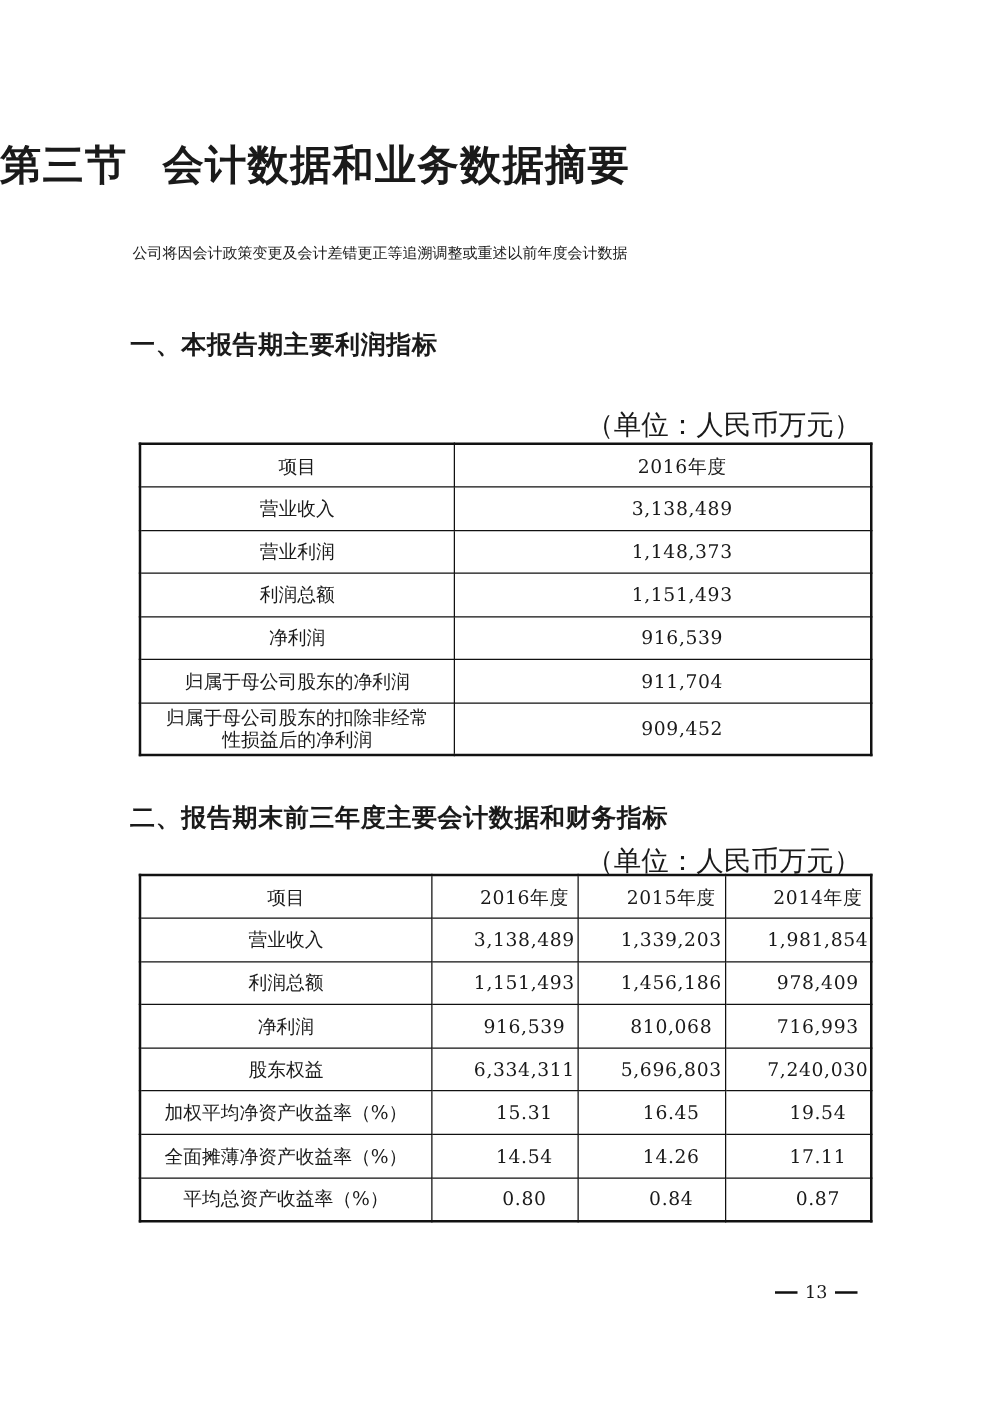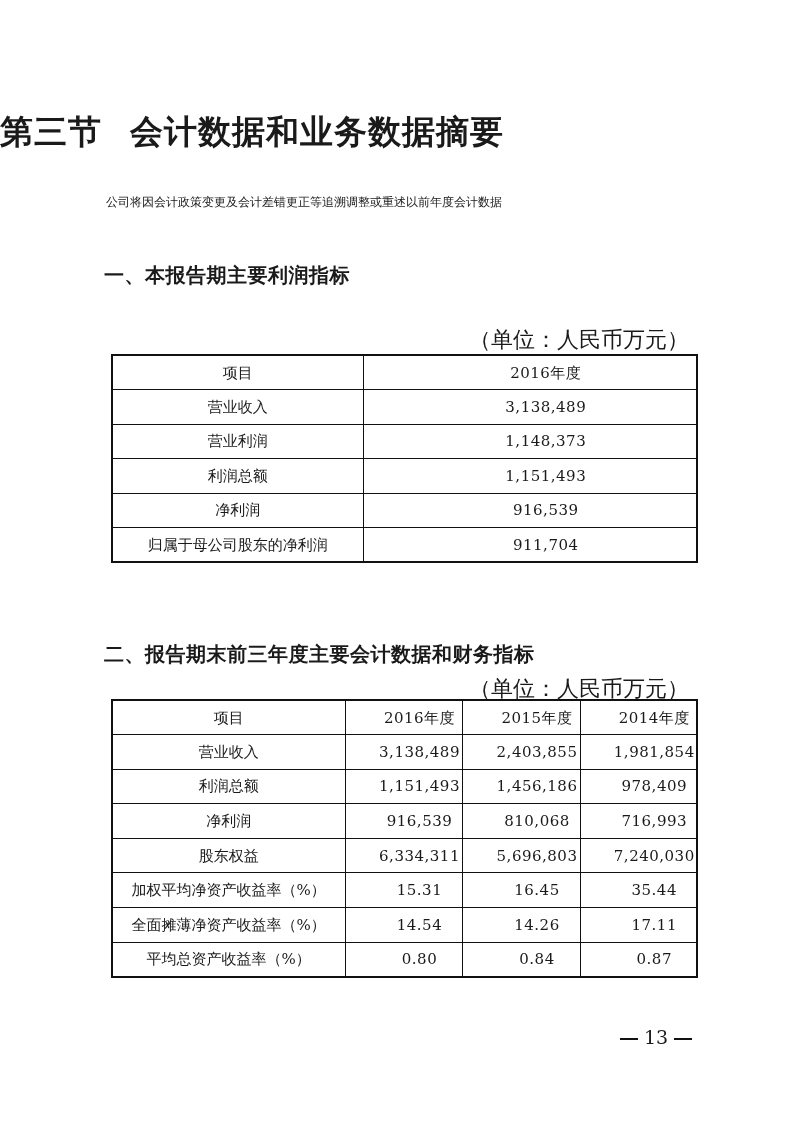--- a/index.html
+++ b/index.html
@@ -15,21 +15,21 @@
   table { position: absolute; left: 111px; width: 587px; border-collapse: collapse;
           border: 2px solid #111; table-layout: fixed; }
   td { border: 1px solid #111; text-align: center; vertical-align: middle;
        font-size: 15px; padding: 0; line-height: 18px; }
   td.num { font-family: "DejaVu Serif", "Liberation Serif", serif; letter-spacing: 0.5px; padding-left: 32px; }
   .t1 { top: 354px; }
   .t1 tr { height: 34.5px; }
   .t1 tr.tall { height: 42px; }
   .t2 { top: 699px; }
   .t2 tr { height: 34.6px; }
-  .pageno { position: absolute; left: 614px; top: 1026px; font-size: 19px; }
+  .pageno { position: absolute; left: 614px; top: 1026px; font-size: 14px; }
   .pageno .dash { display: inline-block; width: 18px; height: 2px; background: #111;
                   vertical-align: middle; margin: 0 6px; }
 </style>
 </head>
 <body>
 
 <div class="title">
   <span>第三节</span><span class="gap"></span><span>会计数据和业务数据摘要</span>
 </div>
 
@@ -61,20 +61,27 @@
     <td class="num">1,151,493</td>
   </tr>
   <tr>
     <td>净利润</td>
     <td class="num">916,539</td>
   </tr>
   <tr>
     <td>归属于母公司股东的净利润</td>
     <td class="num">911,704</td>
   </tr>
+  <tr class="tall">
+    <td>
+      <div>归属于母公司股东的扣除非经常</div>
+      <div>性损益后的净利润</div>
+    </td>
+    <td class="num">909,452</td>
+  </tr>
 </tbody>
   </table>
 
 <div class="h2" style="top:641px;">二、报告期末前三年度主要会计数据和财务指标</div>
 <div class="unit" style="top:674px;">（单位：人民币万元）</div>
 
 <table class="t2">
   <colgroup>
       <col style="width:233px">
       <col style="width:117px">
@@ -84,21 +91,21 @@
   <tbody>
       <tr>
     <td>项目</td>
     <td class="num">2016年度</td>
     <td class="num">2015年度</td>
     <td class="num">2014年度</td>
   </tr>
   <tr>
     <td>营业收入</td>
     <td class="num">3,138,489</td>
-    <td class="num">2,403,855</td>
+    <td class="num">1,339,203</td>
     <td class="num">1,981,854</td>
   </tr>
   <tr>
     <td>利润总额</td>
     <td class="num">1,151,493</td>
     <td class="num">1,456,186</td>
     <td class="num">978,409</td>
   </tr>
   <tr>
     <td>净利润</td>
@@ -109,21 +116,21 @@
   <tr>
     <td>股东权益</td>
     <td class="num">6,334,311</td>
     <td class="num">5,696,803</td>
     <td class="num">7,240,030</td>
   </tr>
   <tr>
     <td>加权平均净资产收益率（%）</td>
     <td class="num">15.31</td>
     <td class="num">16.45</td>
-    <td class="num">35.44</td>
+    <td class="num">19.54</td>
   </tr>
   <tr>
     <td>全面摊薄净资产收益率（%）</td>
     <td class="num">14.54</td>
     <td class="num">14.26</td>
     <td class="num">17.11</td>
   </tr>
   <tr>
     <td>平均总资产收益率（%）</td>
     <td class="num">0.80</td>

